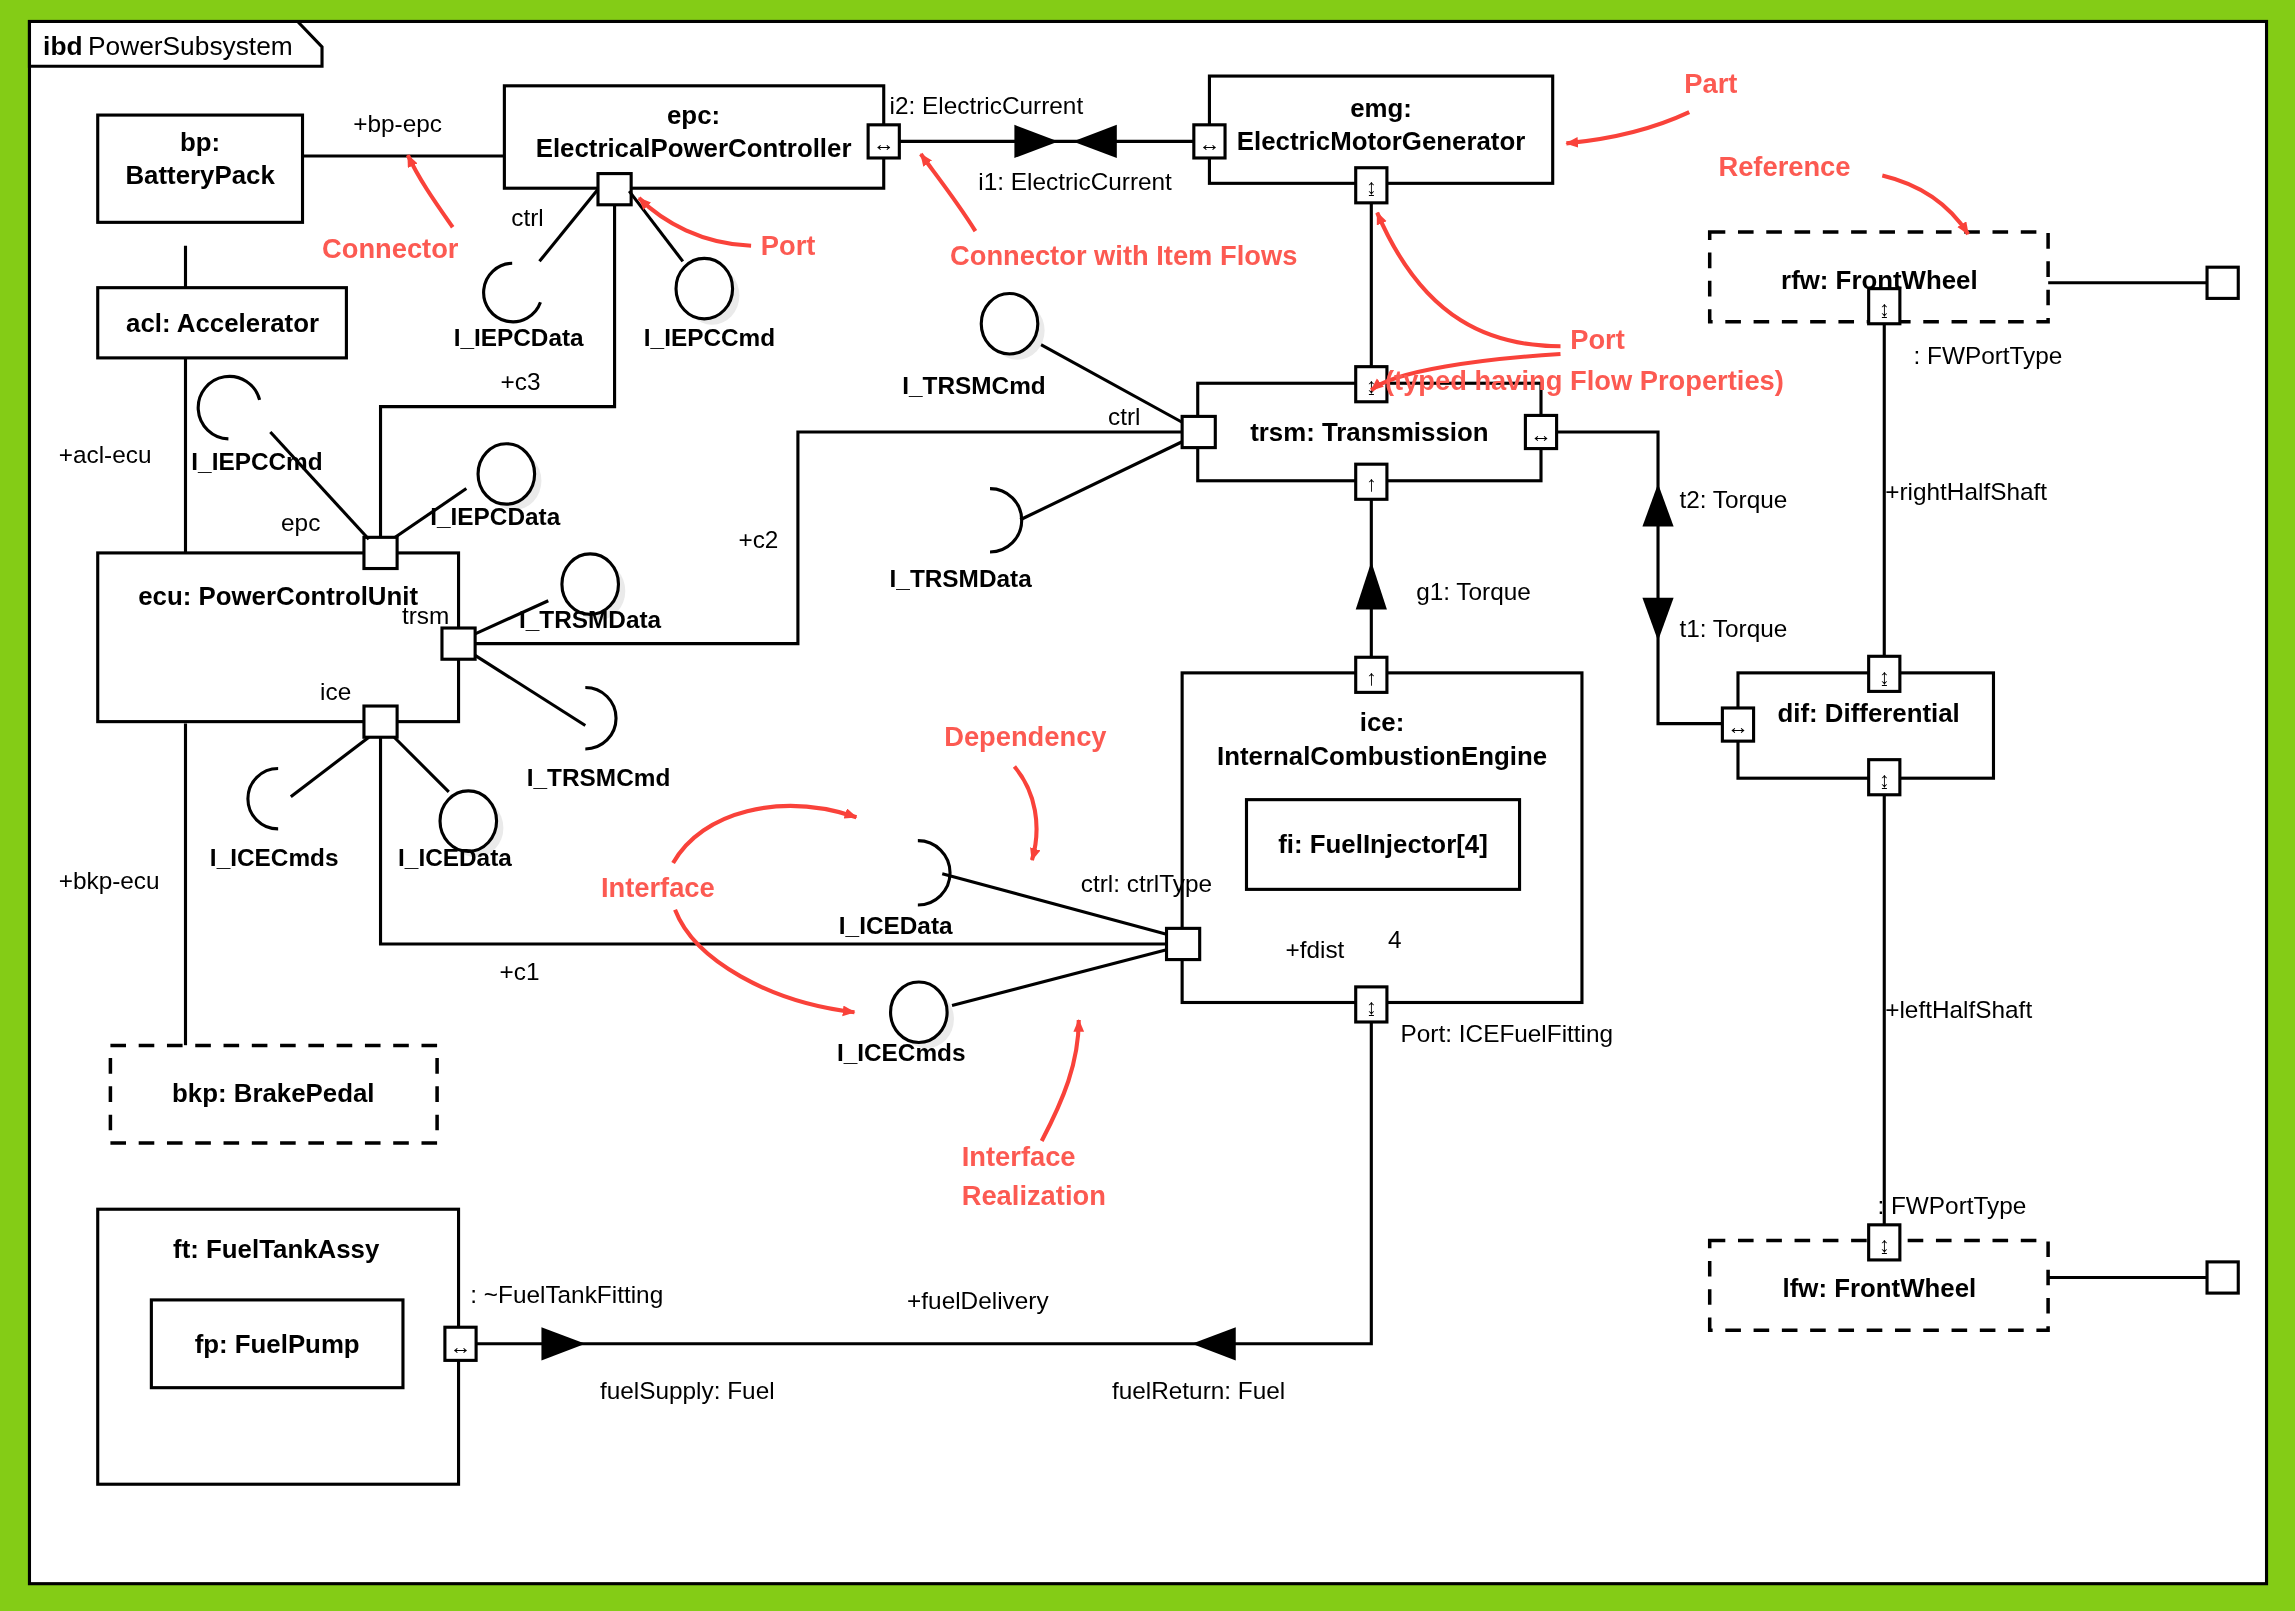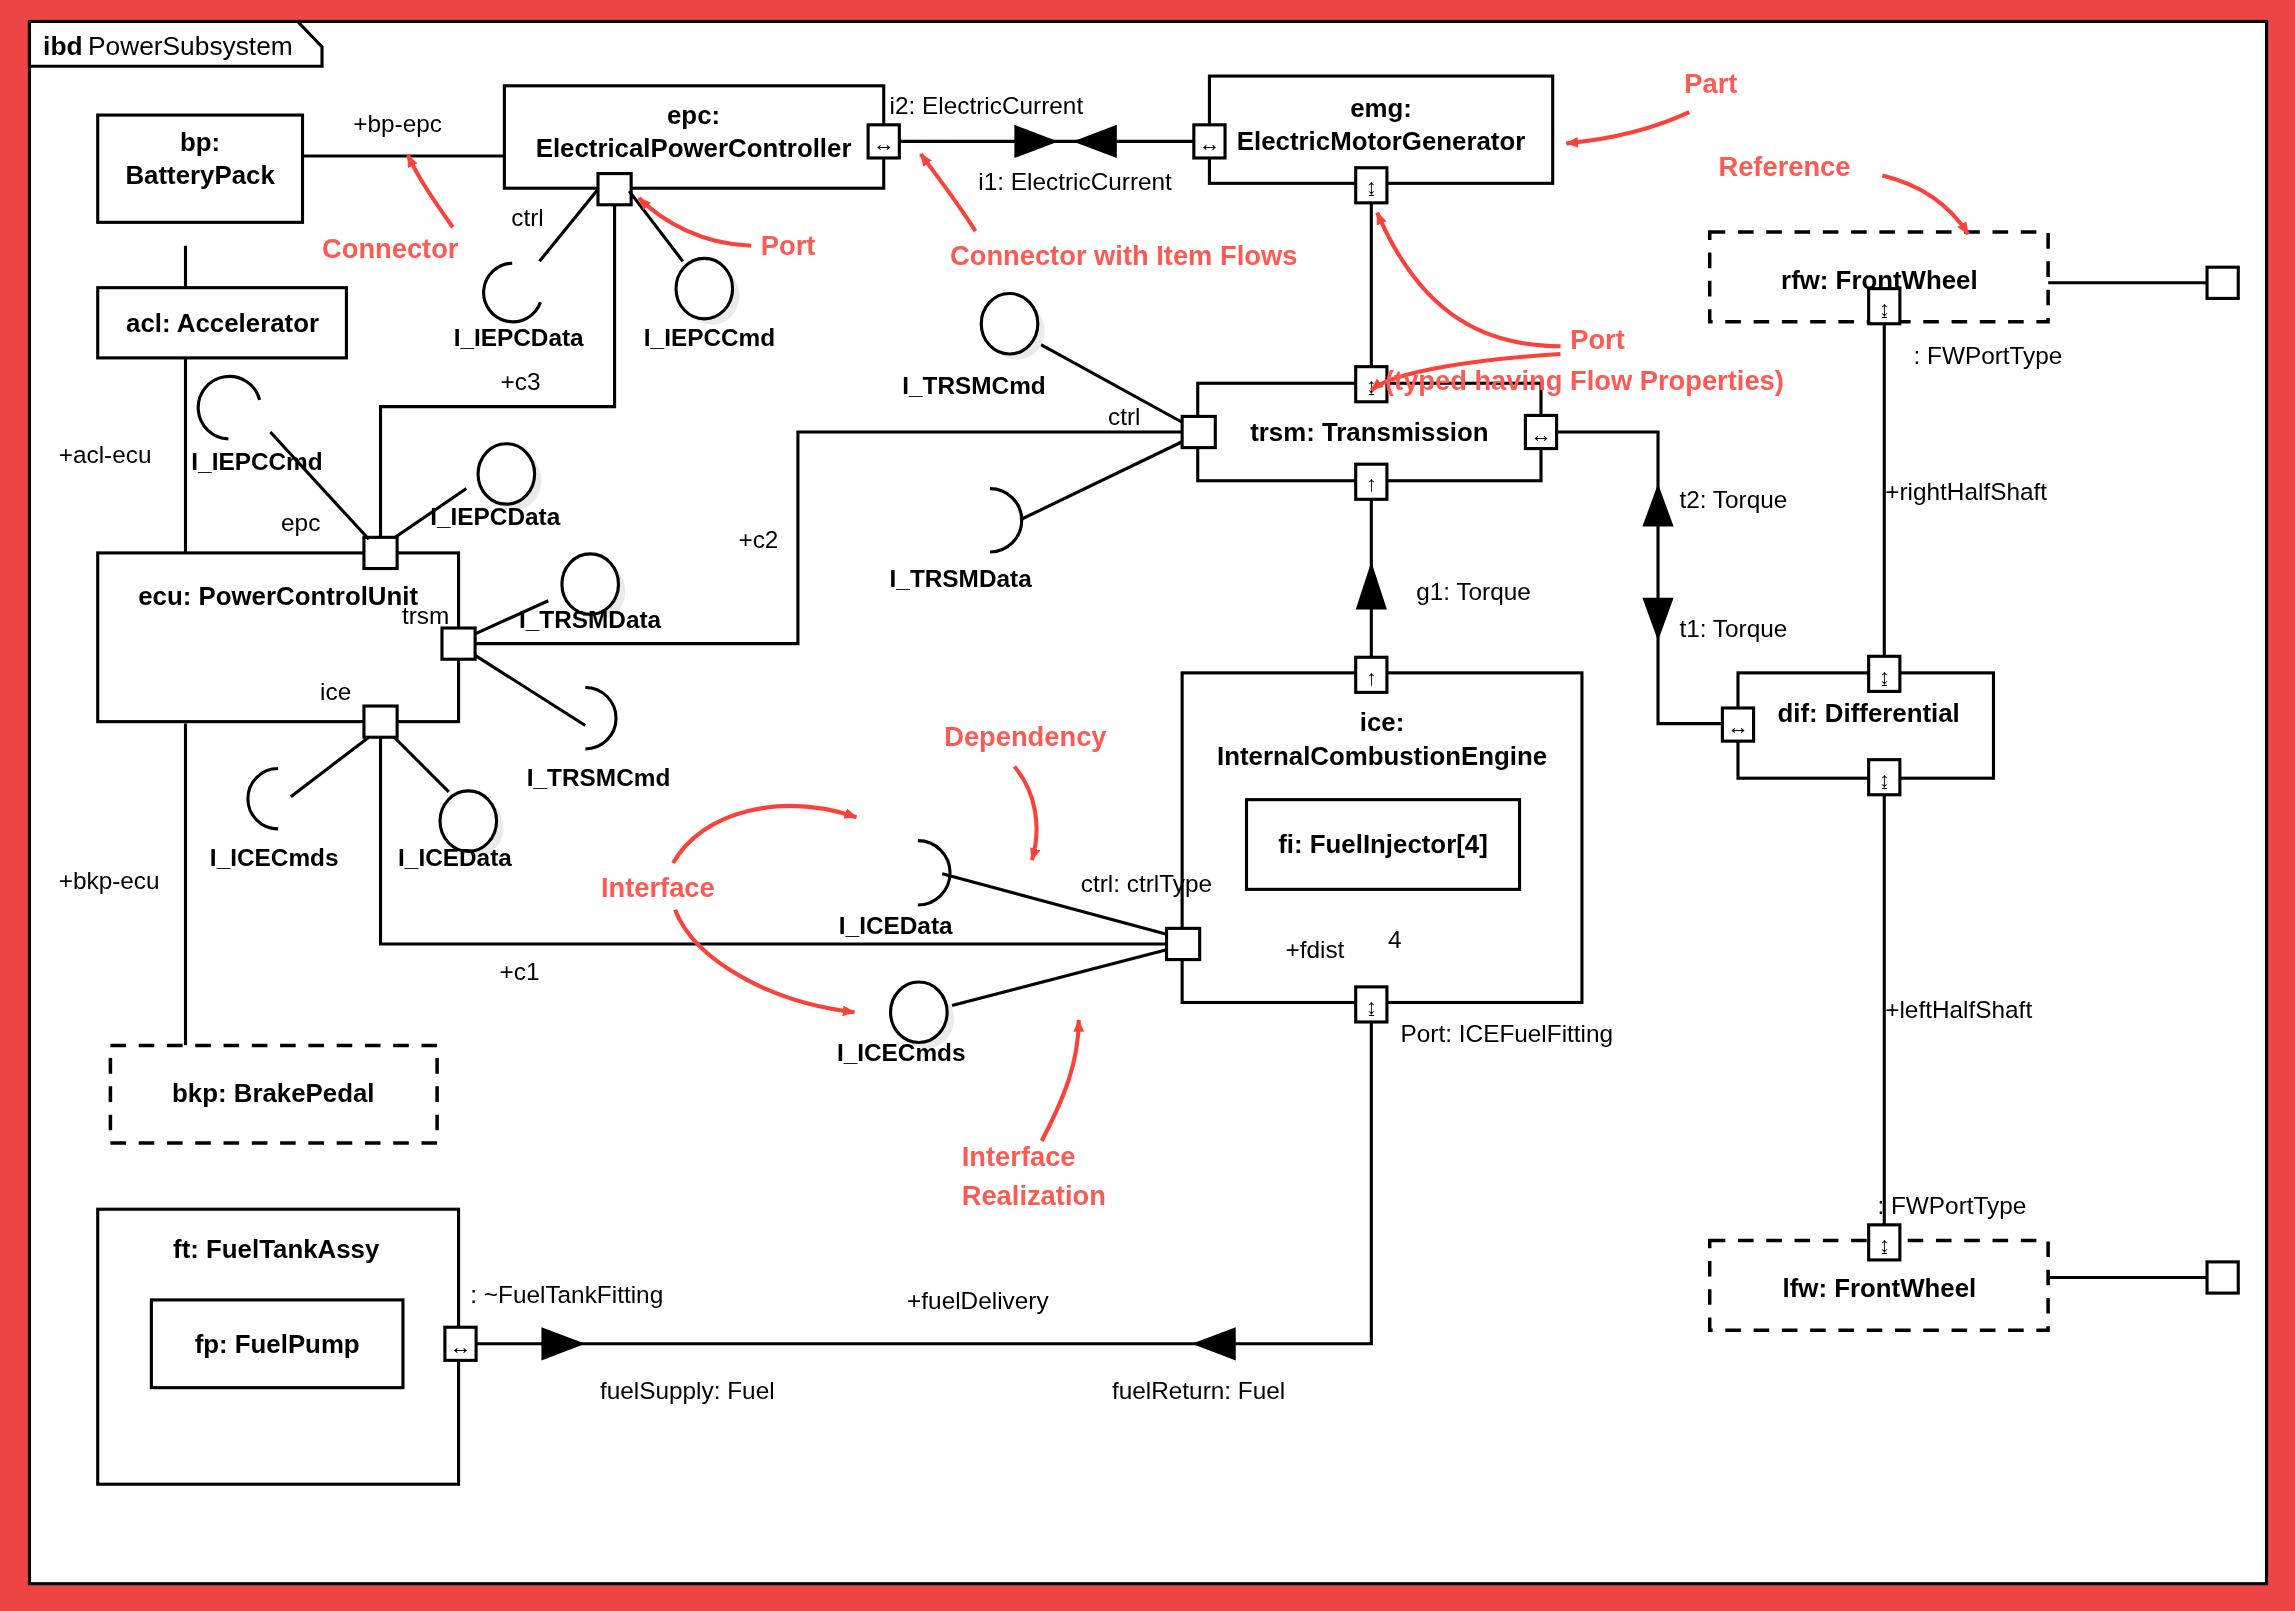--- a/index.html
+++ b/index.html
@@ -1,17 +1,17 @@
 <!DOCTYPE html>
 <html><head>
 <meta charset="utf-8">
 <style>
   html,body{margin:0;padding:0;background:#ffffff;}
   body{font-family:"Liberation Sans",sans-serif;}
-  #stage{position:relative;width:2296px;height:1611px;background:#ef4444;overflow:hidden;}
+  #stage{position:relative;width:2296px;height:1611px;background:#84cc16;overflow:hidden;}
   svg{position:absolute;left:0;top:0;width:2296px;height:1611px;}
   .blk{fill:#fff;stroke:#000;stroke-width:3.2;}
   .blkdash{fill:#fff;stroke:#000;stroke-width:3.6;stroke-dasharray:16 13;}
   .conn{fill:none;stroke:#000;stroke-width:3.2;}
   .port{fill:#fff;stroke:#000;stroke-width:3.2;}
   .iface{fill:#fff;stroke:#000;stroke-width:3.2;}
   .ifshadow{fill:#eaeaea;stroke:none;}
   .sock{fill:none;stroke:#000;stroke-width:3.2;}
   .ann{fill:none;stroke:#f9423a;stroke-width:4.2;}
   text{font-family:"Liberation Sans",sans-serif;fill:#000;}

